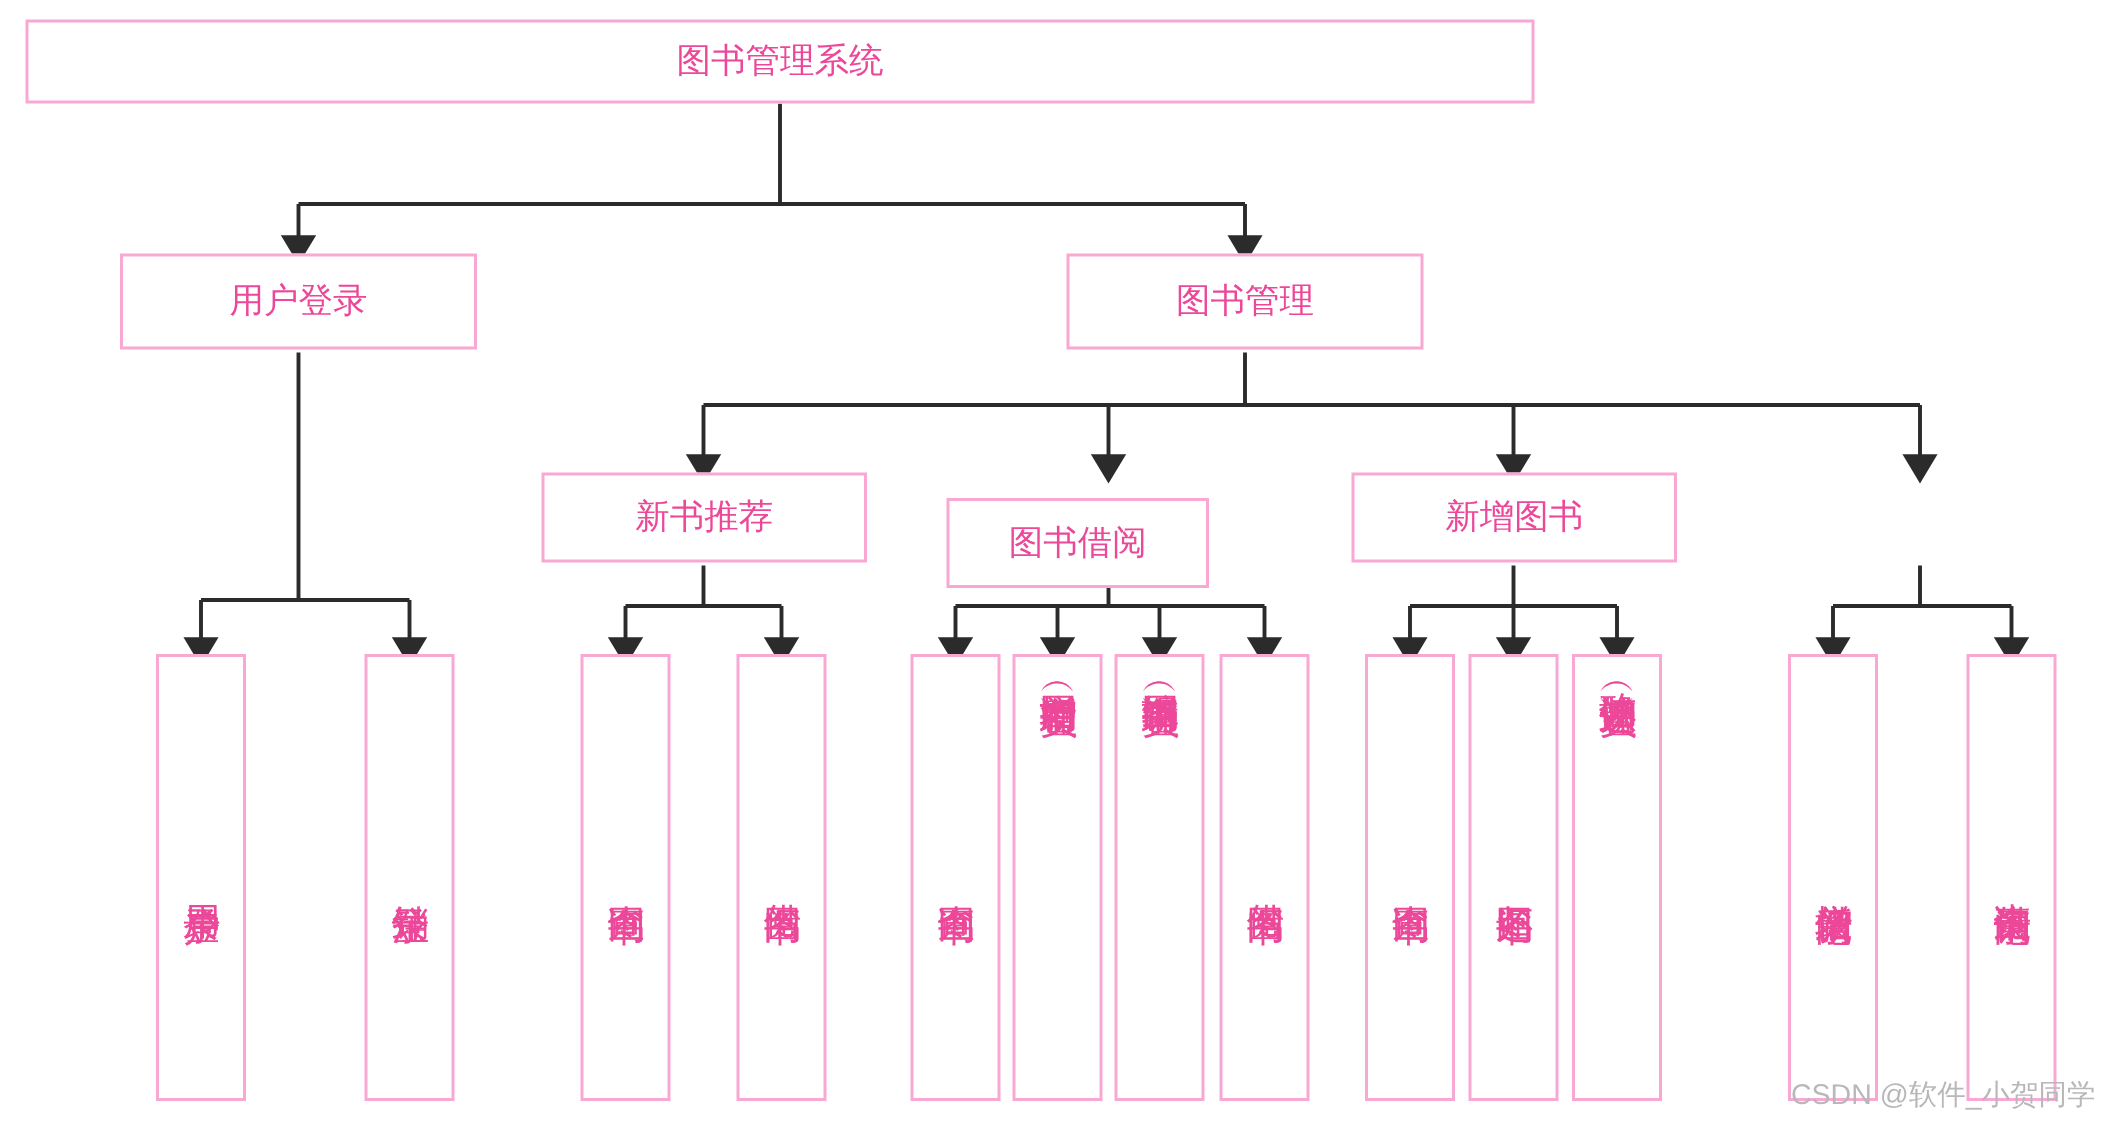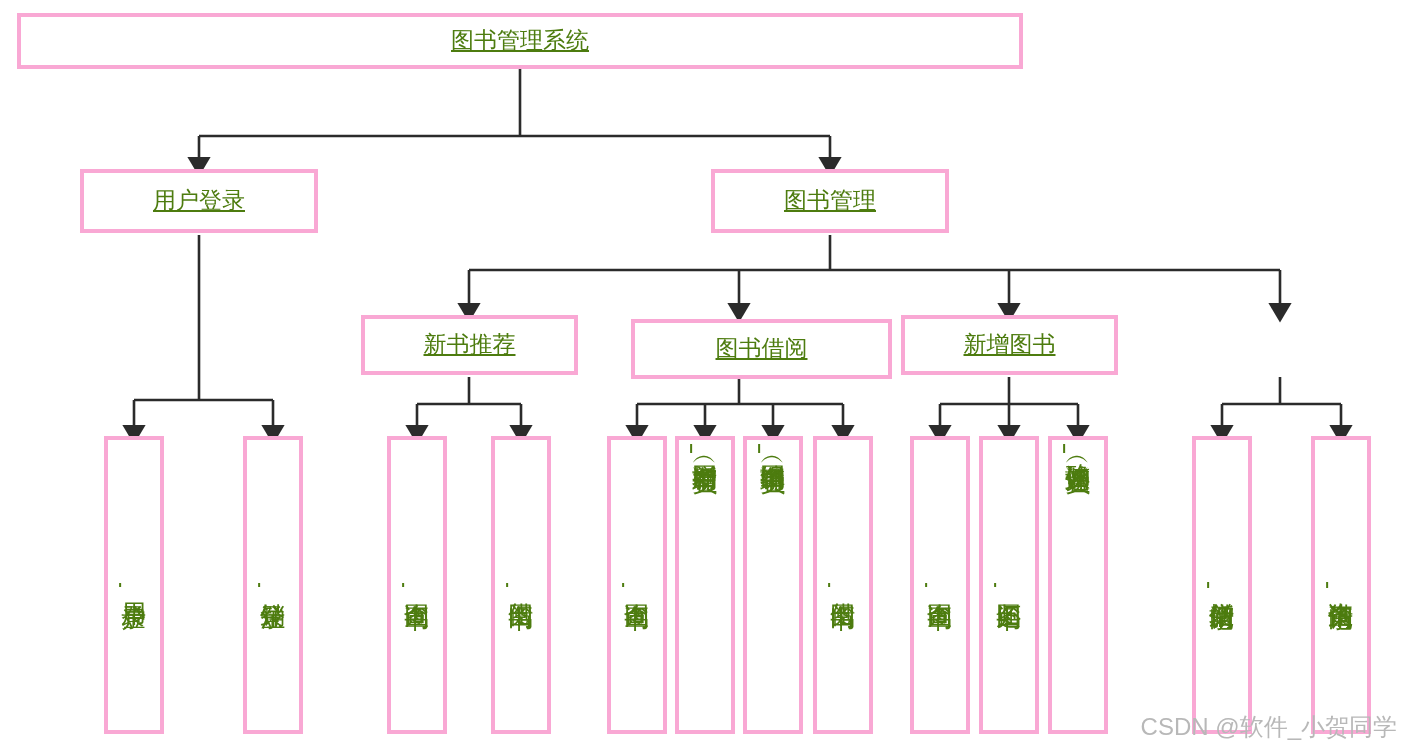--- a/index.html
+++ b/index.html
@@ -23,26 +23,25 @@
     left: 0;
     top: 0;
     width: 1405px;
     height: 747px;
     pointer-events: none;
   }
   .node {
     position: absolute;
     box-sizing: border-box;
     background: #ffffff;
-    border: 4px solid #f9a8d4;
+    border: 2px solid #f9a8d4;
     display: flex;
     align-items: center;
     justify-content: center;
-    color: #4d7c0f;
-    text-decoration: underline;
+    color: #ec4899;
   }
   .node .label {
     display: block;
     text-align: center;
     line-height: 1.18;
     white-space: nowrap;
   }
   .node.horizontal .label {
     font-size: 23px;
   }
@@ -63,21 +62,21 @@
     white-space: nowrap;
   }
   .node.vertical.centered {
     align-items: center;
     padding-top: 0;
   }
   #watermark {
     position: absolute;
     right: 8px;
     bottom: 4px;
-    font-size: 24px;
+    font-size: 19px;
     color: #b8b8b8;
     white-space: nowrap;
     pointer-events: none;
   }
 </style>
 </head>
 <body>
 
 <div id="diagram-root">
 
@@ -150,21 +149,21 @@
   <div class="node horizontal" style="left:80px; top:169px; width:238px; height:64px;">
     <span class="label">用户登录</span>
   </div>
   <div class="node horizontal" style="left:361px; top:315px; width:217px; height:60px;">
     <span class="label">新书推荐</span>
   </div>
 
   <div class="node horizontal" style="left:711px; top:169px; width:238px; height:64px;">
     <span class="label">图书管理</span>
   </div>
-  <div class="node horizontal" style="left:631px; top:319px; width:261px; height:60px;">
+  <div class="node horizontal" style="left:631px; top:332px; width:175px; height:60px;">
     <span class="label">图书借阅</span>
   </div>
   <div class="node horizontal" style="left:901px; top:315px; width:217px; height:60px;">
     <span class="label">新增图书</span>
   </div>
 
   <div class="node vertical centered" style="left:104px; top:436px; width:60px; height:298px;">
     <span class="label">用户登录</span>
   </div>
   <div class="node vertical centered" style="left:243px; top:436px; width:60px; height:298px;">

